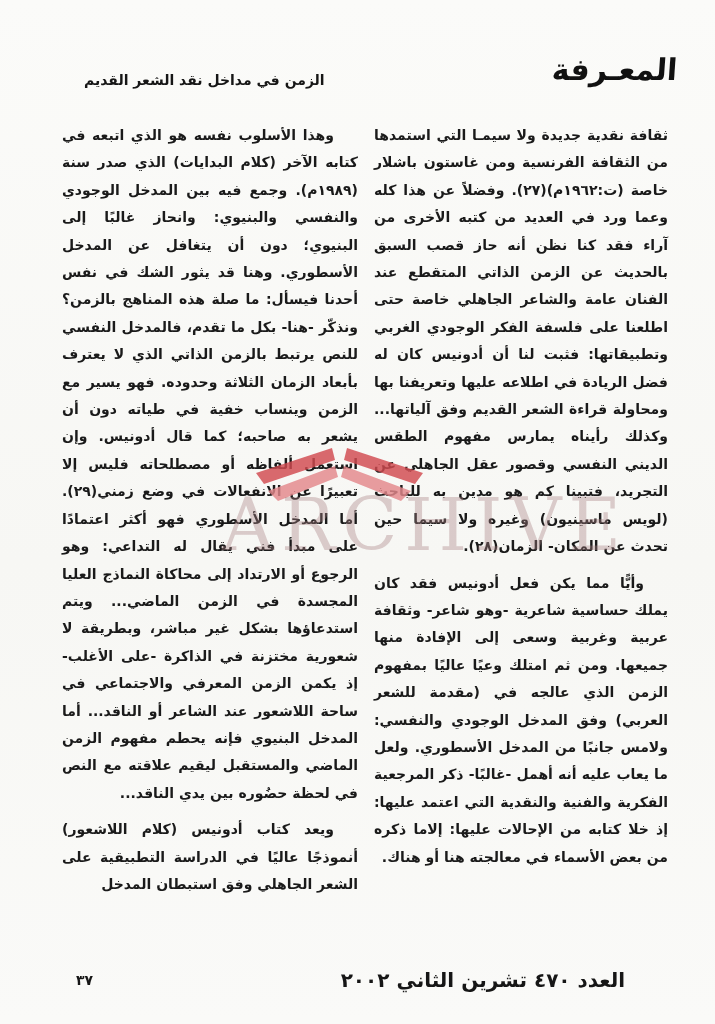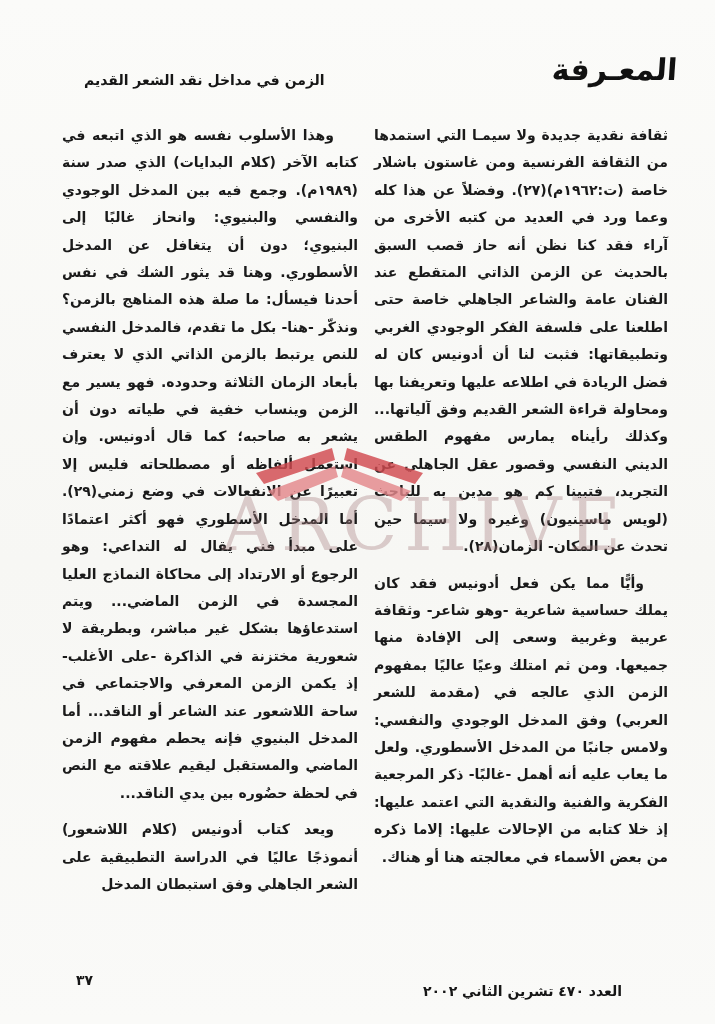--- a/index.html
+++ b/index.html
@@ -61,24 +61,23 @@
   .wm-url{
     position:absolute;left:234px;top:551px;
     font-size:21px;line-height:24px;
     color:rgba(228,128,122,0.8);
     letter-spacing:.5px;
     white-space:nowrap;
   }
   
   .footer-issue{
     position:absolute;top:968px;left:423px;width:202px;
-    direction:rtl;text-align:left;
-    font-size:14px;font-weight:bold;color:#161616;
+    direction:rtl;text-align:right;
+    font-size:20px;font-weight:bold;color:#161616;
     white-space:nowrap;
-    margin-top:15px;
   }
   .footer-pagenum{
     position:absolute;top:972px;left:76px;
     font-size:14px;font-weight:bold;color:#161616;
     direction:rtl;
     text-align:center;
   }
 </style>
 </head>
 <body>

